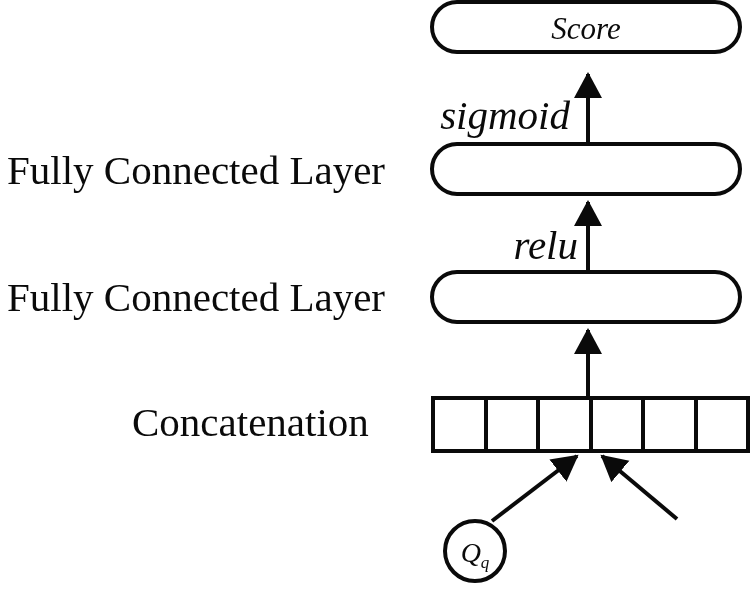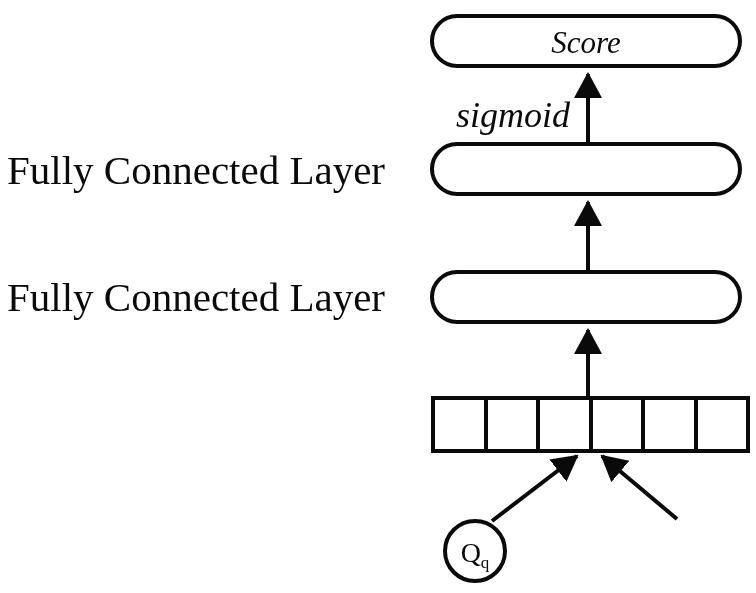--- a/index.html
+++ b/index.html
@@ -27,21 +27,21 @@
     width: 312px;
     height: 54px;
     border: 4px solid #0a0a0a;
     border-radius: 27px;
     box-sizing: border-box;
     background: #ffffff;
     display: flex;
     align-items: center;
     justify-content: center;
   }
-  .pill-score { top: 14px; }
+  .pill-score { top: 0; }
   .pill-fc-top { top: 142px; }
   .pill-fc-bottom { top: 270px; }
   .node-label {
     font-style: italic;
     font-size: 31px;
     line-height: 1;
     padding-top: 2px;
   }
   .concat {
     position: absolute;
@@ -70,20 +70,21 @@
     border-radius: 50%;
     box-sizing: border-box;
     background: #ffffff;
     display: flex;
     align-items: center;
     justify-content: center;
   }
   .circle-qq { left: 443px; }
   .circle-qa { left: 653px; }
   .q-label {
+    font-style: italic;
     font-size: 28px;
     line-height: 1;
     padding-top: 4px;
   }
   .q-label sub {
     font-size: 17px;
     line-height: 0;
     vertical-align: -6px;
   }
   .side-label {
@@ -91,21 +92,21 @@
     font-size: 41px;
     line-height: 36px;
     white-space: nowrap;
   }
   .side-label-fc-top { left: 7px; top: 152px; }
   .side-label-fc-bottom { left: 7px; top: 279px; }
   .side-label-concat { left: 132px; top: 404px; }
   .edge-label {
     position: absolute;
     font-style: italic;
-    font-size: 36px;
+    font-size: 41px;
     line-height: 36px;
     text-align: right;
     white-space: nowrap;
   }
   .edge-label-sigmoid { left: 400px; width: 170px; top: 97px; }
   .edge-label-relu { left: 400px; width: 178px; top: 227px; }
 </style>
 </head>
 <body>
 
@@ -119,31 +120,33 @@
     </defs>
     <line x1="588" y1="142" x2="588" y2="74" stroke="#0a0a0a" stroke-width="4" marker-end="url(#ah)"></line>
     <line x1="588" y1="270" x2="588" y2="202" stroke="#0a0a0a" stroke-width="4" marker-end="url(#ah)"></line>
     <line x1="588" y1="396" x2="588" y2="330" stroke="#0a0a0a" stroke-width="4" marker-end="url(#ah)"></line>
     <line x1="492" y1="521" x2="577" y2="456" stroke="#0a0a0a" stroke-width="4" marker-end="url(#ah)"></line>
     <line x1="677" y1="519" x2="602" y2="456" stroke="#0a0a0a" stroke-width="4" marker-end="url(#ah)"></line>
   </svg>
 
   <div class="side-label side-label-fc-top">Fully Connected Layer</div>
   <div class="side-label side-label-fc-bottom">Fully Connected Layer</div>
+  <div class="side-label side-label-concat">Concatenation</div>
 
   <div class="pill pill-score">
     <span class="node-label">Score</span>
   </div>
 
   <div class="edge-label edge-label-sigmoid">sigmoid</div>
 
   <div class="pill pill-fc-top">
     <span class="node-label"></span>
   </div>
 
+  <div class="edge-label edge-label-relu">relu</div>
 
   <div class="pill pill-fc-bottom">
     <span class="node-label"></span>
   </div>
 
   <div class="concat">
       <div class="cell"></div>
       <div class="cell"></div>
       <div class="cell"></div>
       <div class="cell"></div>

